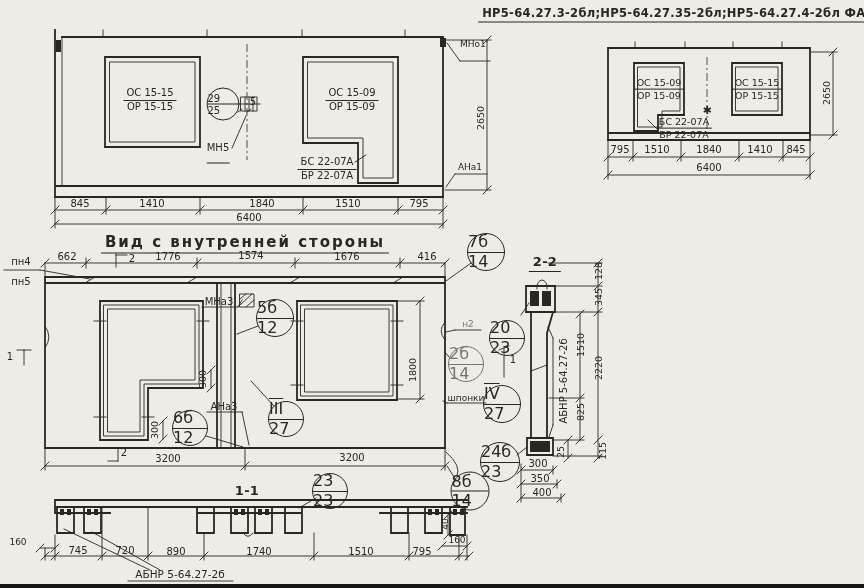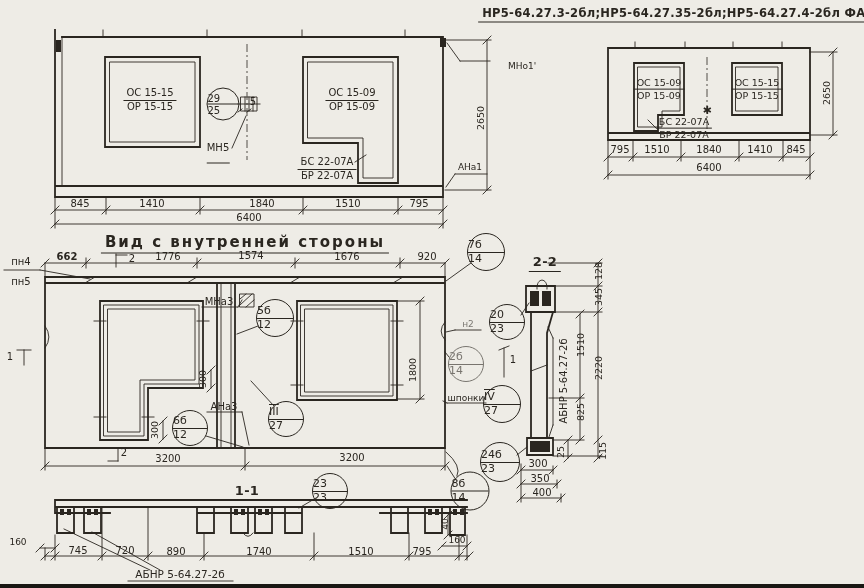--- a/index.html
+++ b/index.html
@@ -15,21 +15,21 @@
   .axis{stroke:var(--ink);stroke-width:0.8;fill:none;stroke-dasharray:8 3 2 3;}
   .fill path, .fill rect{fill:var(--ink);stroke:none;}
   .lb{position:absolute;transform:translate(-50%,-50%);font-size:10px;line-height:1;white-space:nowrap;}
   .rot{transform:translate(-50%,-50%) rotate(-90deg);font-size:9.5px;}
   .sm{font-size:9px;}
   .stk{position:absolute;transform:translate(-50%,-50%);text-align:center;font-size:10px;line-height:1.25;white-space:nowrap;}
   .stk span{display:block;padding:0 3px;}
   .stk span:first-child{border-bottom:1.2px solid var(--ink);}
   .tag{position:absolute;transform:translate(-50%,-50%);border:1.3px solid var(--ink);border-radius:50%;
        display:flex;flex-direction:column;align-items:center;justify-content:center;
-       font-size:11px;line-height:1.15;background:transparent;}
+       font-size:16px;line-height:1.15;background:transparent;}
   .tag span{display:block;width:100%;text-align:left;}
   .tag span:first-child{border-bottom:1.1px solid var(--ink);}
   .tag.ovl span:first-child{text-decoration:overline;}
   .faint{opacity:.6;}
   .ttl{position:absolute;transform:translate(-50%,-50%);font-size:13px;font-weight:bold;letter-spacing:.3px;
        border-bottom:1.6px solid var(--ink);padding:0 4px 2px 4px;white-space:nowrap;}
   .ul{border-bottom:1.2px solid var(--ink);padding-bottom:10px;}
   .film-edge{position:absolute;left:0;top:584px;width:864px;height:4px;background:#191713;}
 </style>
 </head>
@@ -159,21 +159,21 @@
   <div class="stk" style="left:327px;top:169px;">
     <span>БС 22-07А</span>
     <span>БР 22-07А</span>
   </div>
   <div class="tag" style="left:223px;top:104px;width:31px;height:31px;font-size:10px;">
     <span>29</span>
       <span>25</span>
   </div>
   <div class="lb" style="left:253px;top:102px;">5</div>
   <div class="lb ul" style="left:218px;top:153px;">МН5</div>
-  <div class="lb sm" style="left:474px;top:66px;margin-left:48px;">МНо1'</div>
+  <div class="lb sm" style="left:474px;top:44px;">МНо1'</div>
   <div class="lb sm" style="left:470px;top:167px;">АНа1</div>
   <div class="lb rot" style="left:481px;top:118px;">2650</div>
   <div class="lb" style="left:80px;top:204px;">845</div>
   <div class="lb" style="left:152px;top:204px;">1410</div>
   <div class="lb" style="left:262px;top:204px;">1840</div>
   <div class="lb" style="left:348px;top:204px;">1510</div>
   <div class="lb" style="left:419px;top:204px;">795</div>
   <div class="lb" style="left:249px;top:218px;">6400</div>
 
   <div class="stk" style="left:659px;top:89px;font-size:9.5px;">
@@ -192,25 +192,25 @@
   <div class="lb" style="left:620px;top:150px;">795</div>
   <div class="lb" style="left:657px;top:150px;">1510</div>
   <div class="lb" style="left:709px;top:150px;">1840</div>
   <div class="lb" style="left:760px;top:150px;">1410</div>
   <div class="lb" style="left:796px;top:150px;">845</div>
   <div class="lb" style="left:709px;top:168px;">6400</div>
   <div class="lb rot" style="left:827px;top:93px;">2650</div>
 
   <div class="lb" style="left:21px;top:262px;">пн4</div>
   <div class="lb" style="left:21px;top:276px;margin-top:6px;">пн5</div>
-  <div class="lb" style="left:67px;top:257px;font-weight:bold;">662</div>
+  <div class="lb" style="left:67px;top:257px;">662</div>
   <div class="lb" style="left:168px;top:257px;">1776</div>
   <div class="lb" style="left:251px;top:256px;">1574</div>
   <div class="lb" style="left:347px;top:257px;">1676</div>
-  <div class="lb" style="left:427px;top:257px;">920</div>
+  <div class="lb" style="left:427px;top:257px;">416</div>
   <div class="lb" style="left:132px;top:259px;">2</div>
   <div class="lb" style="left:124px;top:453px;">2</div>
   <div class="lb" style="left:10px;top:357px;">1</div>
   <div class="lb" style="left:513px;top:360px;">1</div>
   <div class="lb" style="left:219px;top:302px;">МНа3</div>
   <div class="tag" style="left:275px;top:318px;width:36px;height:36px;">
     <span>5б</span>
       <span>12</span>
   </div>
   <div class="tag" style="left:486px;top:252px;width:36px;height:36px;">
@@ -242,21 +242,21 @@
   <div class="lb" style="left:168px;top:459px;">3200</div>
   <div class="lb" style="left:352px;top:458px;">3200</div>
 
   <div class="lb rot" style="left:599px;top:271px;">128</div>
   <div class="lb rot" style="left:599px;top:297px;">345</div>
   <div class="lb rot" style="left:581px;top:345px;">1510</div>
   <div class="lb rot" style="left:599px;top:368px;">2220</div>
   <div class="lb rot" style="left:581px;top:412px;">825</div>
   <div class="lb rot" style="left:561px;top:452px;">25</div>
   <div class="lb rot" style="left:603px;top:451px;">115</div>
-  <div class="tag" style="left:507px;top:322px;width:34px;height:34px;">
+  <div class="tag" style="left:507px;top:338px;width:34px;height:34px;">
     <span>20</span>
       <span>23</span>
   </div>
   <div class="tag" style="left:500px;top:462px;width:38px;height:38px;">
     <span>24б</span>
       <span>23</span>
   </div>
   <div class="lb rot" style="left:564px;top:381px;font-size:10px;">АБНР 5-64.27-2б</div>
   <div class="lb" style="left:538px;top:464px;">300</div>
   <div class="lb" style="left:540px;top:479px;">350</div>

